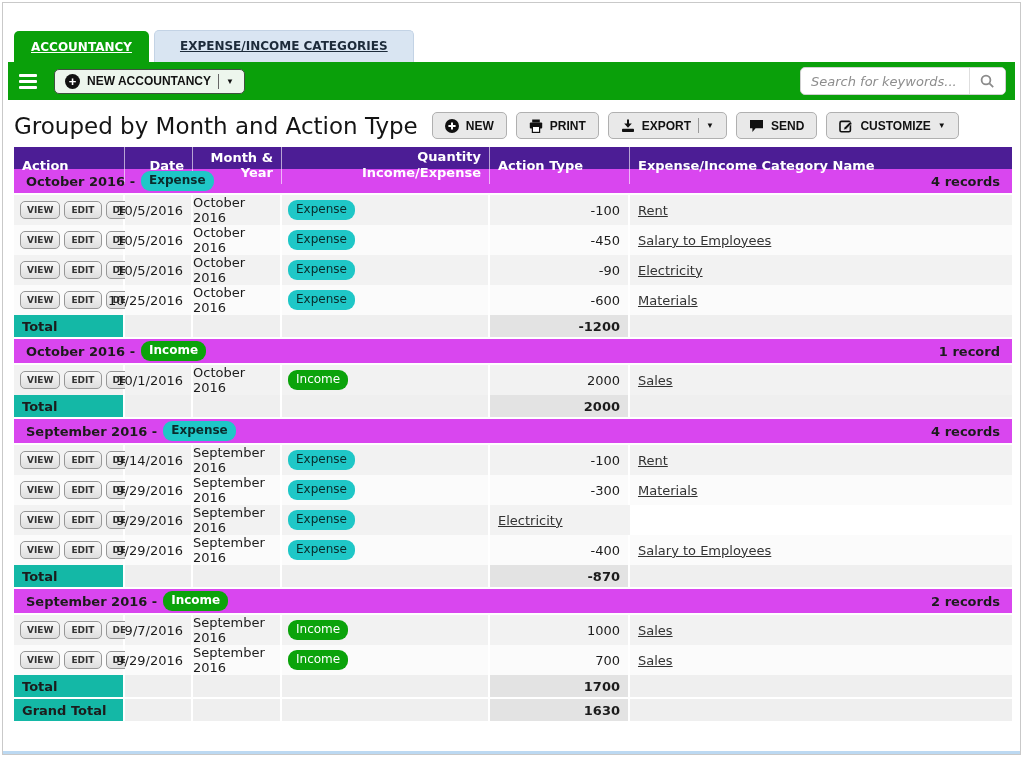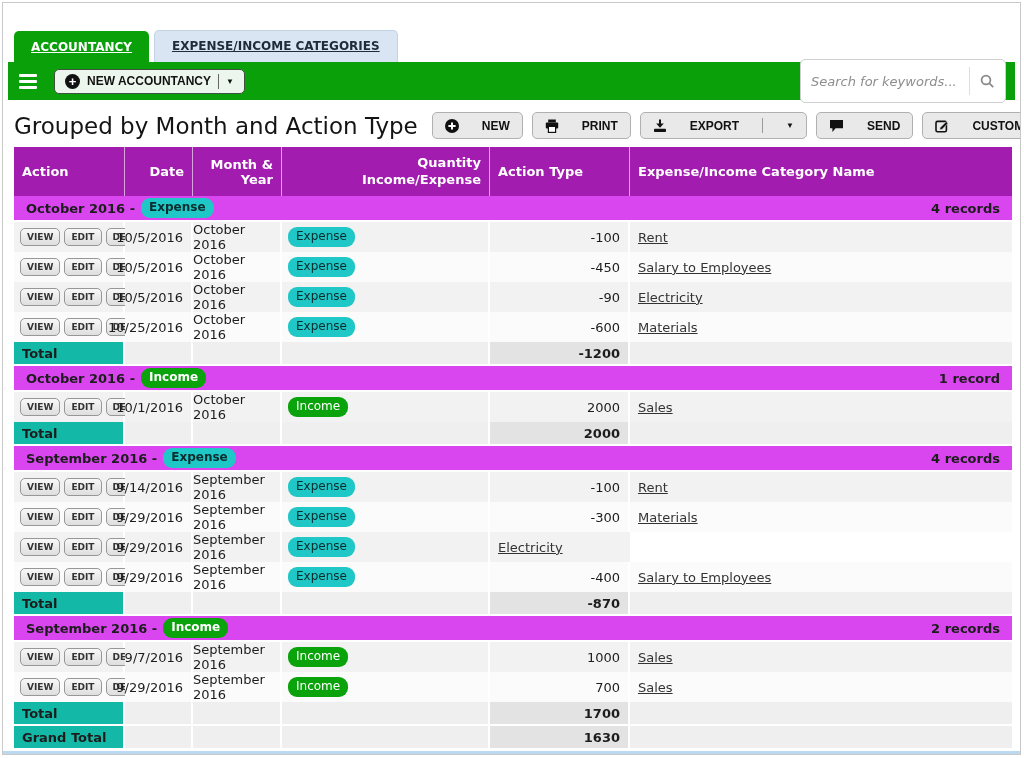--- a/index.html
+++ b/index.html
@@ -6,52 +6,52 @@
   html, body { width: 1024px; height: 758px; background: #fff;
     font-family: "DejaVu Sans", "Liberation Sans", sans-serif; }
   .window { position: absolute; top: 2px; left: 2px; width: 1019px; height: 753px;
     border: 1px solid #c9c9c9; background: #fff; overflow: hidden; }
   .bottom-edge { position: absolute; left: 0; right: 0; bottom: 0; height: 3px; background: #bcd9f2; }
 
   
   .tabs { display: flex; gap: 5px; align-items: flex-end; padding: 27px 0 0 11px; }
   .tab { font-size: 12px; font-weight: 700; border-radius: 5px 5px 0 0; cursor: pointer; text-decoration: underline; }
   .tab.active { background: #0aa00a; color: #fff; padding: 9px 17px 8px; }
-  .tab.inactive { background: #d9e5f2; color: #1d2b3a; border: 1px solid #c3d3e5; border-bottom: none; padding: 8px 17px 9px; }
+  .tab.inactive { background: #d9e5f2; color: #1d2b3a; border: 1px solid #c3d3e5; border-bottom: none; padding: 8px 25px 9px; }
 
   
   .toolbar { margin: 0 5px; height: 38px; background: #0aa00a; display: flex; align-items: center; padding: 0 9px; gap: 15px; }
   .hamburger { display: flex; flex-direction: column; gap: 3px; cursor: pointer; padding: 2px; }
   .hamburger span { width: 18px; height: 3px; background: #fff; border-radius: 1px; }
   .btn-newacct { display: flex; align-items: center; gap: 7px; background: #edf6ed; border: 1px solid #3f523f;
     border-radius: 5px; padding: 4px 10px; font-size: 12px; font-weight: 700; color: #111; cursor: pointer; }
   .plus-circle { display: inline-flex; width: 15px; height: 15px; border-radius: 50%; background: #111;
     color: #fff; align-items: center; justify-content: center; font-size: 13px; font-weight: 700; line-height: 1; }
   .vsep { width: 1px; height: 15px; background: #666; }
   .caret { font-size: 8px; color: #111; }
   .search { margin-left: auto; display: flex; align-items: center; background: #fff; border: 1px solid #cfcfcf;
-    border-radius: 5px; height: 44px; overflow: hidden; }
+    border-radius: 5px; height: 28px; overflow: hidden; }
   .search input { border: none; outline: none; width: 168px; padding: 0 10px; font-size: 13px; font-style: italic;
     color: #444; font-family: inherit; }
   .search input::placeholder { color: #8d8d8d; font-style: italic; }
   .search-btn { width: 36px; height: 28px; border: none; border-left: 1px solid #dedede; background: #fff;
     display: flex; align-items: center; justify-content: center; cursor: pointer; }
 
   
   .titlebar { display: flex; align-items: center; padding: 12px 10px 8px 11px; gap: 14px; }
   .page-title { font-size: 23px; font-weight: 400; color: #141414; white-space: nowrap; }
   .actions { display: flex; gap: 9px; }
-  .abtn { display: inline-flex; align-items: center; gap: 23px; background: #e9e9e9; border: 1px solid #b0b0b0;
+  .abtn { display: inline-flex; align-items: center; gap: 7px; background: #e9e9e9; border: 1px solid #b0b0b0;
     border-radius: 5px; padding: 4px 12px; font-size: 12px; font-weight: 700; color: #111; cursor: pointer; height: 27px; }
   .abtn svg { flex: 0 0 auto; }
 
   
   .dtable { margin: 0 8px 0 11px; font-size: 13px; color: #1c1c1c; }
   .grid { display: grid; grid-template-columns: 111px 68px 89px 208px 140px auto; }
-  .thead { background: #a21caf; color: #fff; font-weight: 700; height: 49px; }
+  .thead { background: #4c1d95; color: #fff; font-weight: 700; height: 22px; }
   .thead .th { display: flex; align-items: center; padding: 2px 8px; border-right: 1px solid rgba(255,255,255,0.6); }
   .thead .th:last-child { border-right: none; }
   .th.right { justify-content: flex-end; text-align: right; }
   .th.pre { white-space: pre-line; line-height: 1.25; }
 
   .group-header { background: #d946ef; display: flex; align-items: center; height: 26px; border-bottom: 2px solid #fff;
     padding: 0 12px; font-weight: 700; }
   .group-header .spacer { flex: 1; }
   .badge { display: inline-block; border-radius: 9px; padding: 1px 8px 2px; font-size: 12px; line-height: 1.35; }
   .group-header .badge { margin-left: 6px; font-weight: 700; }

